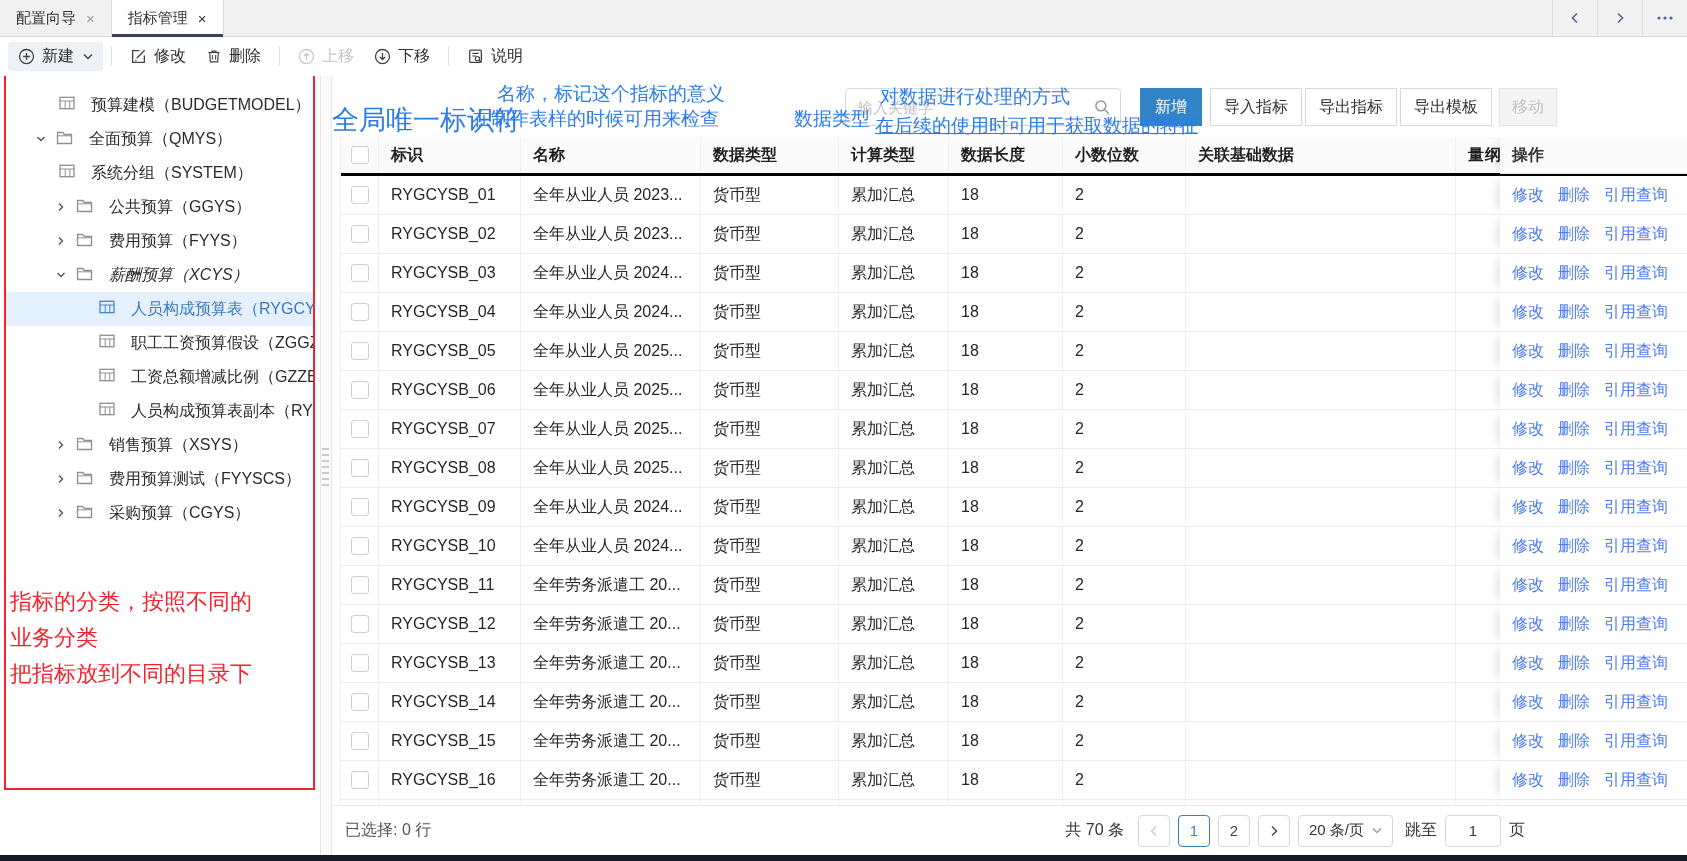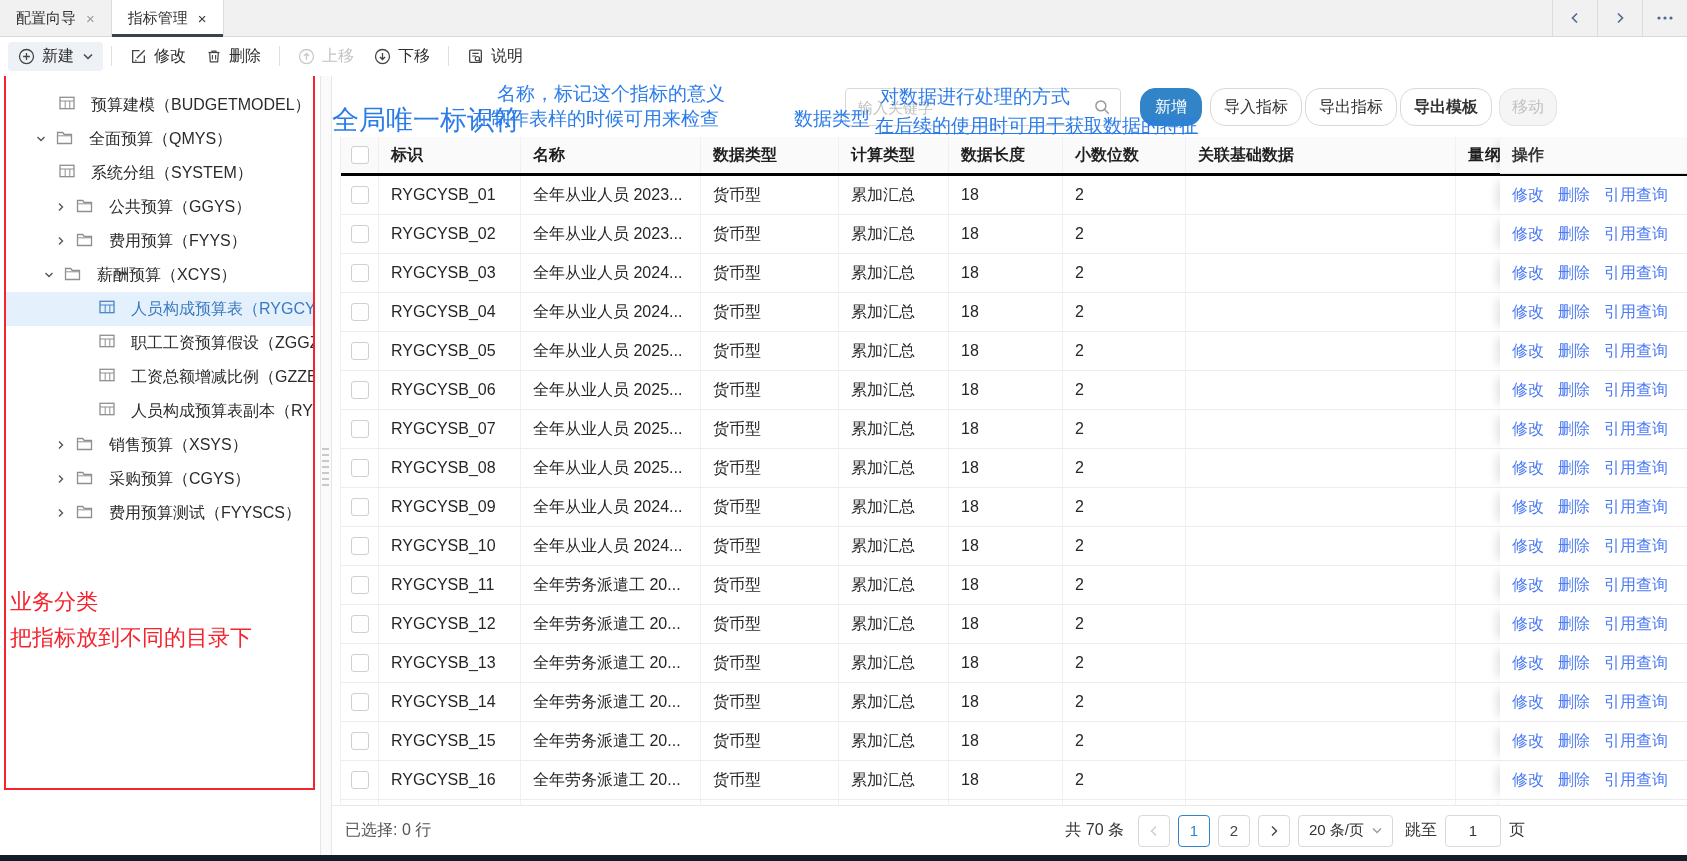--- a/index.html
+++ b/index.html
@@ -62,27 +62,27 @@
   .ann-c1{left:548px;top:8px;font-size:19px;}
   .ann-c2{left:543px;top:37px;font-size:19px;text-decoration:underline;}
 
   .search{position:absolute;left:513px;top:12px;width:276px;height:38px;border:1px solid #d9d9d9;
           border-radius:4px;box-sizing:border-box;background:#fff;}
   .search input{border:0;outline:0;width:calc(100% - 40px);height:100%;padding:0 12px;
                 font-size:15px;color:#333;background:transparent;font-family:inherit;}
   .search input::placeholder{color:#c0c0c0;}
   .sicon{position:absolute;right:9px;top:9px;color:#999;}
 
-  .btn{position:absolute;top:12px;height:38px;border:1px solid #d9d9d9;border-radius:15px;background:#fff;
+  .btn{position:absolute;top:12px;height:38px;border:1px solid #d9d9d9;border-radius:0;background:#fff;
        font-size:16px;color:#333;display:flex;align-items:center;justify-content:center;
        cursor:pointer;box-sizing:border-box;}
   .btn-add{left:808px;width:62px;background:#3184c8;border-color:#3184c8;color:#fff;}
   .btn-import{left:878px;width:92px;}
   .btn-export{left:973px;width:92px;}
-  .btn-template{left:1068px;width:92px;font-weight:bold;}
+  .btn-template{left:1068px;width:92px;}
   .btn-move{left:1167px;width:58px;background:#f5f5f5;color:#c1c1c1;border-color:#e3e3e3;cursor:default;}
 
   
   .table-wrap{position:absolute;left:8px;right:0;top:61px;bottom:50px;overflow:hidden;
               border-left:1px solid #f0f0f0;}
   .trow{display:flex;position:relative;height:38px;border-bottom:1px solid #ededed;background:#fff;}
   .trow.thead{height:36px;background:#fafafa;border-bottom:3px solid #000000;}
   .tcell{flex:none;display:flex;align-items:center;padding:0 12px;font-size:16px;color:#262626;
          border-right:1px solid #f0f0f0;overflow:hidden;white-space:nowrap;box-sizing:border-box;}
   .thead .tcell{font-weight:bold;color:#1f1f1f;}
@@ -254,21 +254,21 @@
               <svg width="12" height="12" viewBox="0 0 12 12">
                 <path d="M4 2.5l3.5 3.5L4 9.5" fill="none" stroke="currentColor" stroke-width="1.4"></path>
               </svg>
             </span>
             <span class="ticon-wrap ticon"><svg class="ticon" width="17" height="15" viewBox="0 0 17 15">
                 <path d="M1.5 13.5v-11h5.2l1.6 2h7.2v9z" fill="none" stroke="currentColor" stroke-width="1.3"></path>
                 <path d="M1.5 5.8h14" stroke="currentColor" stroke-width="1" fill="none"></path>
               </svg></span>
             <span>费用预算（FYYS）</span>
           </div>
-          <div class="tree-item" style="padding-left: 38px;">
+          <div class="tree-item" style="padding-left: 50px; font-style: italic;">
             <span class="caret">
               <svg width="12" height="12" viewBox="0 0 12 12">
                 <path d="M2.5 4l3.5 3.5L9.5 4" fill="none" stroke="currentColor" stroke-width="1.4"></path>
               </svg>
             </span>
             <span class="ticon-wrap ticon"><svg class="ticon" width="17" height="15" viewBox="0 0 17 15">
                 <path d="M1.5 13.5v-11h5.2l1.6 2h7.2v9z" fill="none" stroke="currentColor" stroke-width="1.3"></path>
                 <path d="M1.5 5.8h14" stroke="currentColor" stroke-width="1" fill="none"></path>
               </svg></span>
             <span>薪酬预算（XCYS）</span>
@@ -316,36 +316,37 @@
           <div class="tree-item" style="padding-left: 50px;">
             <span class="caret">
               <svg width="12" height="12" viewBox="0 0 12 12">
                 <path d="M4 2.5l3.5 3.5L4 9.5" fill="none" stroke="currentColor" stroke-width="1.4"></path>
               </svg>
             </span>
             <span class="ticon-wrap ticon"><svg class="ticon" width="17" height="15" viewBox="0 0 17 15">
                 <path d="M1.5 13.5v-11h5.2l1.6 2h7.2v9z" fill="none" stroke="currentColor" stroke-width="1.3"></path>
                 <path d="M1.5 5.8h14" stroke="currentColor" stroke-width="1" fill="none"></path>
               </svg></span>
-            <span>采购预算（CGYS）</span>
+            <span>费用预算测试（FYYSCS）</span>
           </div>
           <div class="tree-item" style="padding-left: 50px;">
             <span class="caret">
               <svg width="12" height="12" viewBox="0 0 12 12">
                 <path d="M4 2.5l3.5 3.5L4 9.5" fill="none" stroke="currentColor" stroke-width="1.4"></path>
               </svg>
             </span>
             <span class="ticon-wrap ticon"><svg class="ticon" width="17" height="15" viewBox="0 0 17 15">
                 <path d="M1.5 13.5v-11h5.2l1.6 2h7.2v9z" fill="none" stroke="currentColor" stroke-width="1.3"></path>
                 <path d="M1.5 5.8h14" stroke="currentColor" stroke-width="1" fill="none"></path>
               </svg></span>
-            <span>费用预算测试（FYYSCS）</span>
+            <span>采购预算（CGYS）</span>
           </div>
         </div>
       <div class="red-note">
+        <div>指标的分类，按照不同的</div>
         <div>业务分类</div>
         <div>把指标放到不同的目录下</div>
       </div>
     </div>
 
     <div class="splitter">
       <div class="grip">
           <i></i>
           <i></i>
           <i></i>

